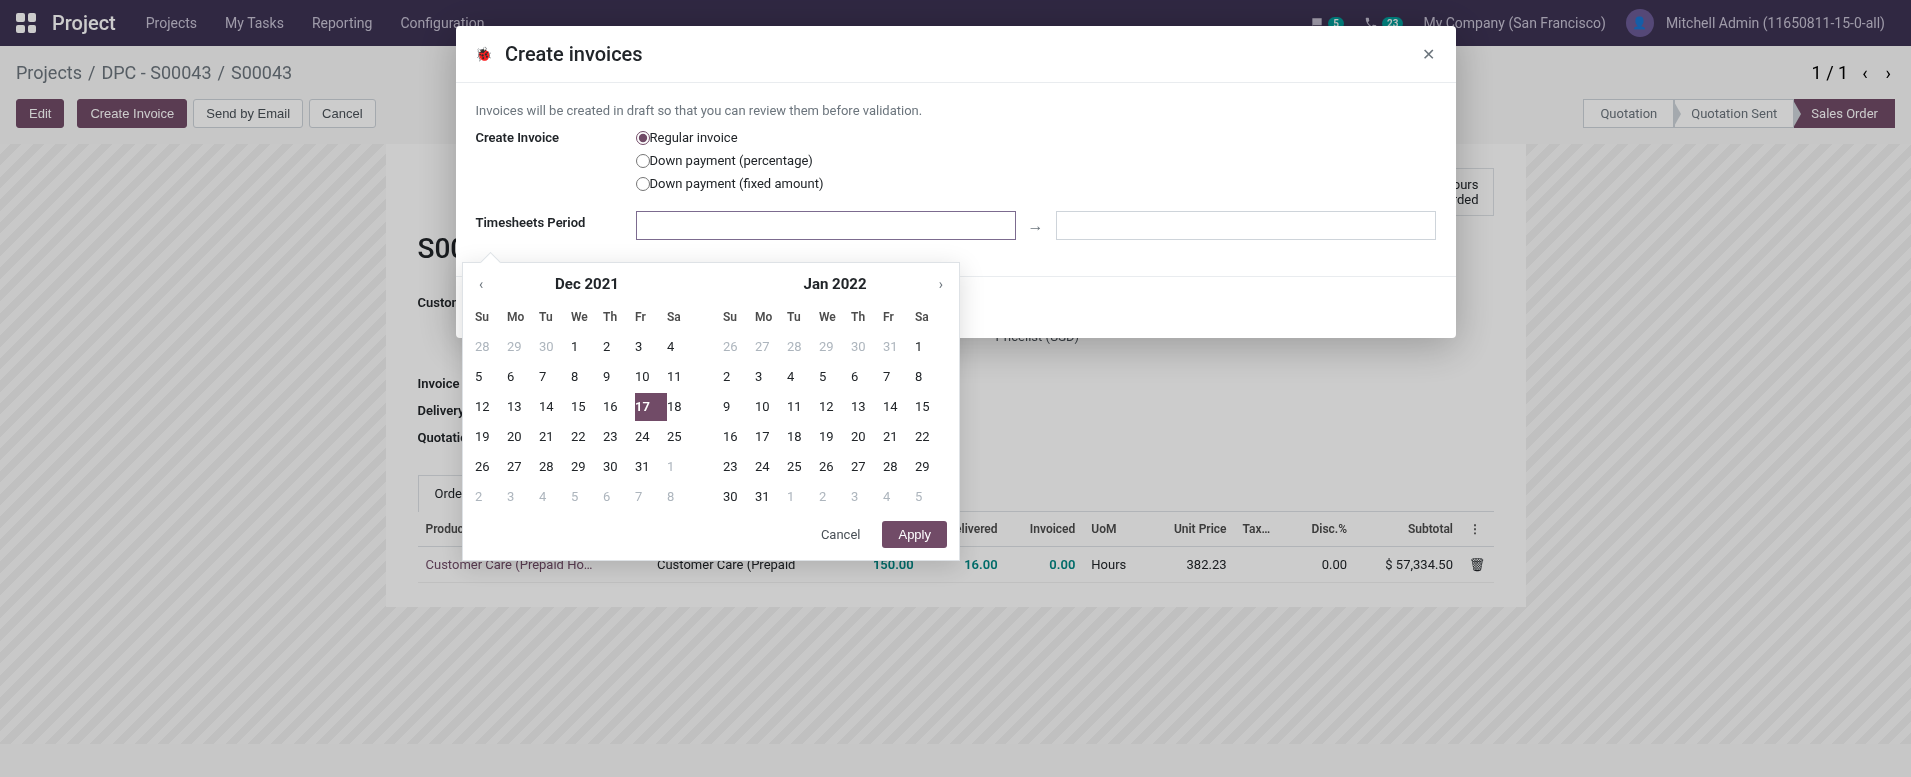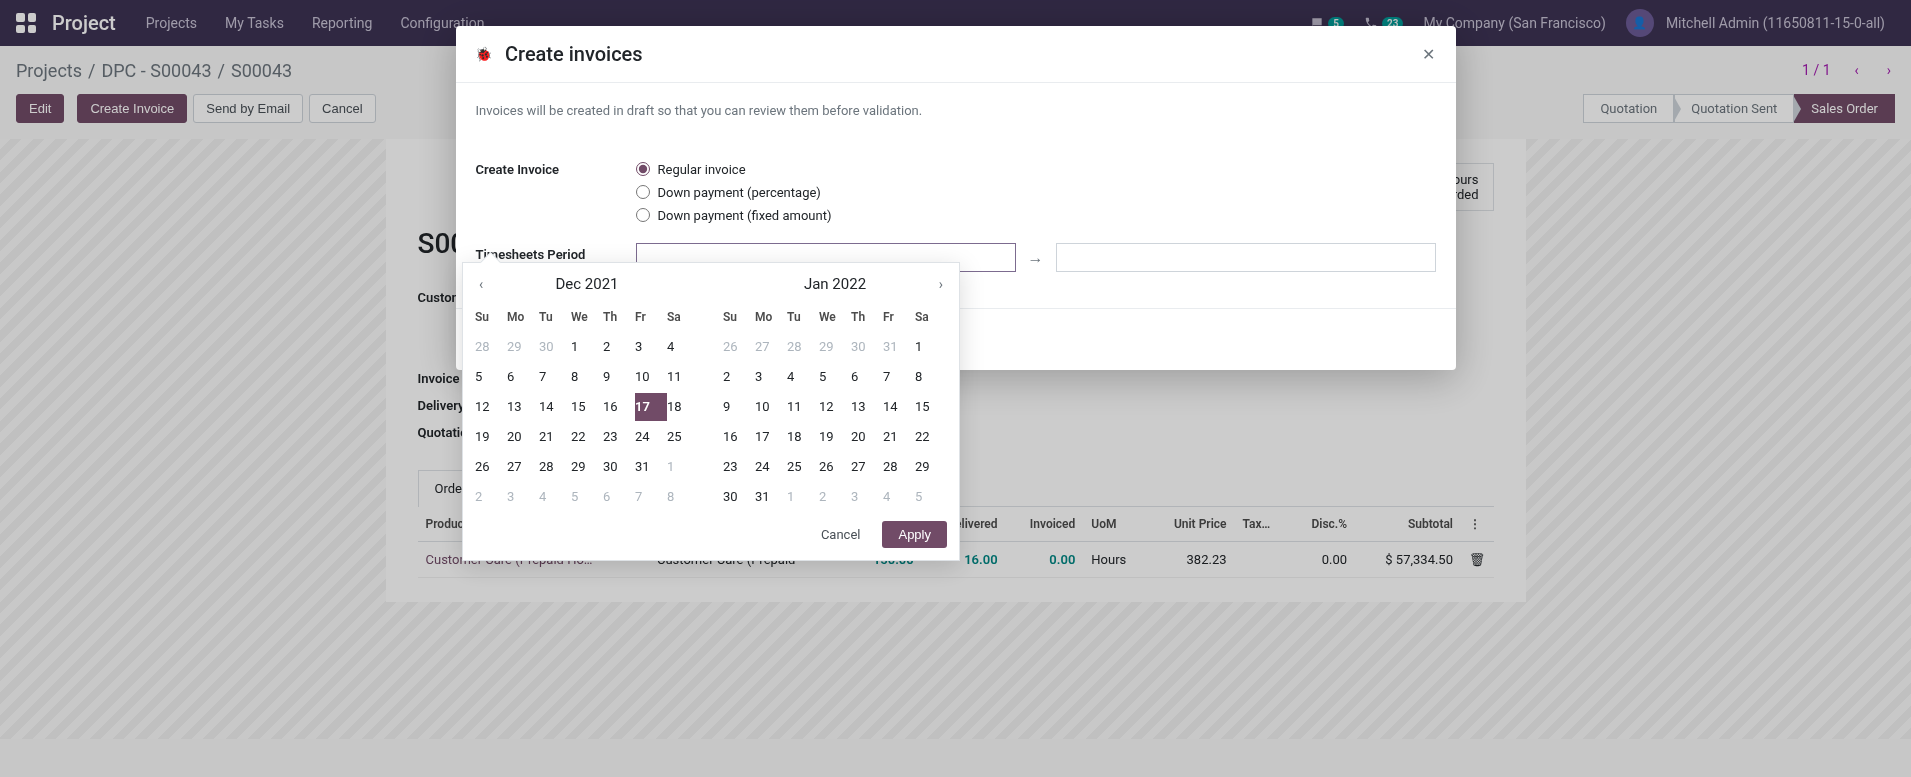--- a/index.html
+++ b/index.html
@@ -13,21 +13,21 @@
 .topnav .nav-item { color: #c7c2d4; padding: 0 14px; font-size: 14px; cursor: pointer; height: 46px; display: flex; align-items: center; }
 .topnav .spacer { flex: 1; }
 .topnav .right-item { padding: 0 10px; color: #c7c2d4; font-size: 14px; display: flex; align-items: center; cursor: pointer; gap: 4px; }
 .topnav .badge { background: #00a09d; color: #fff; font-size: 10px; padding: 1px 5px; border-radius: 8px; font-weight: 600; }
 .topnav .avatar { width: 28px; height: 28px; border-radius: 50%; background: #6b5b95; margin-right: 8px; display: inline-flex; align-items: center; justify-content: center; font-size: 12px; }
 
 
 .breadcrumb-bar { padding: 12px 16px 0; background: #f9f9f9; display: flex; align-items: center; }
 .breadcrumb-bar .crumbs { font-size: 18px; color: #6c757d; display: flex; gap: 6px; flex: 1; }
 .breadcrumb-bar .crumbs .sep { color: #6c757d; }
-.breadcrumb-bar .pager { display: flex; align-items: center; gap: 20px; color: #a21caf; font-size: 14px; }
+.breadcrumb-bar .pager { display: flex; align-items: center; gap: 10px; color: #000000; font-size: 18px; }
 .breadcrumb-bar .pager .pg-btn { cursor: pointer; padding: 4px; }
 
 
 .action-bar { padding: 12px 16px 16px; display: flex; align-items: flex-end; gap: 6px; background: #f9f9f9; flex-wrap: wrap; }
 .btn { border: 1px solid #ced4da; background: #fff; padding: 6px 12px; font-size: 13px; cursor: pointer; border-radius: 3px; color: #495057; }
 .btn-primary { background: #714b67; color: #fff; border-color: #714b67; }
 .btn-secondary { background: #6b5b95; color: #fff; border-color: #6b5b95; }
 .action-bar .status-bar { margin-left: auto; display: flex; }
 .status-bar .status { padding: 6px 16px; background: #fff; border: 1px solid #ced4da; font-size: 13px; color: #6c757d; position: relative; }
 .status-bar .status.active { background: #714b67; color: #fff; border-color: #714b67; }
@@ -57,42 +57,42 @@
 .ol-table td .teal { color: #008784; font-weight: 600; }
 
 
 .modal-backdrop { position: fixed; inset: 0; background: rgba(0,0,0,0.2); z-index: 100; }
 .modal { position: fixed; top: 26px; left: 50%; transform: translateX(-50%); width: 1000px; background: #fff; border-radius: 4px; box-shadow: 0 8px 40px rgba(0,0,0,0.25); z-index: 101; }
 .modal-header { display: flex; align-items: center; padding: 16px 20px; border-bottom: 1px solid #e9ecef; }
 .modal-header .bug { color: #6c757d; margin-right: 12px; font-size: 14px; }
 .modal-header h4 { font-size: 20px; font-weight: 500; flex: 1; }
 .modal-header .close { cursor: pointer; color: #6c757d; font-size: 16px; }
 .modal-body { padding: 20px; }
-.modal-body .hint { color: #6c757d; font-size: 13px; margin-bottom: 40px; }
+.modal-body .hint { color: #6c757d; font-size: 13px; margin-bottom: 8px; }
 .modal-body .form-group { display: flex; align-items: flex-start; margin-bottom: 16px; }
 .modal-body .form-group .lbl { width: 160px; font-weight: 600; font-size: 13px; padding-top: 4px; }
 .modal-body .form-group .ctrl { flex: 1; }
-.radio-row { display: flex; align-items: flex-start; gap: 8px; padding: 4px 0; font-size: 13px; cursor: pointer; }
+.radio-row { display: flex; align-items: center; gap: 0; padding: 4px 0; font-size: 13px; cursor: pointer; }
 .radio-row input[type=radio] { accent-color: #714b67; width: 14px; height: 14px; }
 .date-range { display: flex; align-items: center; gap: 12px; }
 .date-range input { flex: 1; border: 1px solid #7c6b8f; padding: 6px 8px; font-size: 13px; outline: none; }
 .date-range input.unfocused { border-color: #ced4da; }
 .date-range .arrow { color: #6c757d; font-size: 16px; }
 .modal-footer { padding: 16px 20px; border-top: 1px solid #e9ecef; display: flex; gap: 8px; }
 
 
 .daterange-picker { position: fixed; z-index: 200; background: #fff; border: 1px solid #dee2e6; box-shadow: 0 6px 24px rgba(0,0,0,0.15); padding: 12px; display: flex; flex-direction: column; }
 .daterange-picker::before { content: ''; position: absolute; top: -8px; left: 20px; width: 14px; height: 14px; background: #fff; border-left: 1px solid #dee2e6; border-top: 1px solid #dee2e6; transform: rotate(45deg); }
 .daterange-picker .months { display: flex; gap: 24px; }
 .cal { }
 .cal-header { display: flex; align-items: center; justify-content: center; position: relative; margin-bottom: 10px; }
 .cal-header .nav { position: absolute; cursor: pointer; color: #6c757d; padding: 4px; font-size: 14px; }
 .cal-header .nav.prev { left: 0; }
 .cal-header .nav.next { right: 0; }
-.cal-header .title { font-size: 15px; font-weight: 400; }
+.cal-header .title { font-size: 15px; font-weight: 700; }
 .cal-grid { display: grid; grid-template-columns: repeat(7, 32px); grid-auto-rows: 28px; gap: 2px 0; text-align: left; }
 .cal-grid .dow { font-size: 12px; font-weight: 600; color: #4c4c4c; line-height: 28px; }
 .cal-grid .day { font-size: 13px; line-height: 28px; cursor: pointer; color: #212529; }
 .cal-grid .day.muted { color: #adb5bd; }
 .cal-grid .day.today { background: #714b67; color: #fff; font-weight: 600; }
 .daterange-picker .actions { display: flex; justify-content: flex-end; gap: 10px; margin-top: 10px; }
 .daterange-picker .actions .link { color: #495057; padding: 6px 12px; cursor: pointer; font-size: 13px; }
 .daterange-picker .actions .apply { background: #714b67; color: #fff; border: none; padding: 6px 16px; cursor: pointer; font-size: 13px; border-radius: 3px; }
 
 

